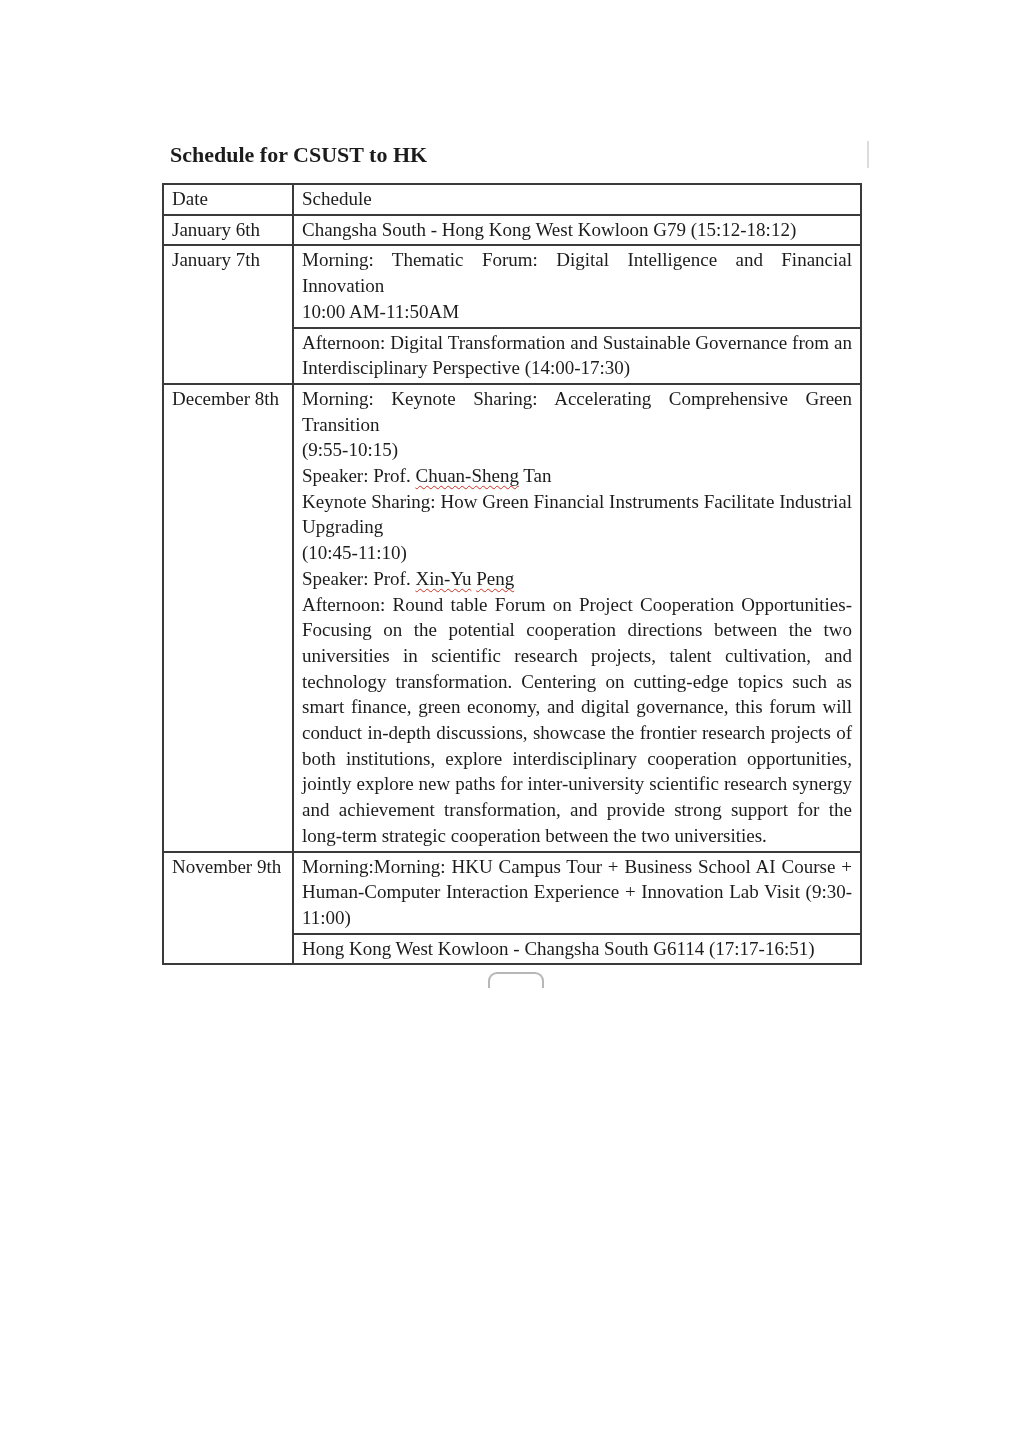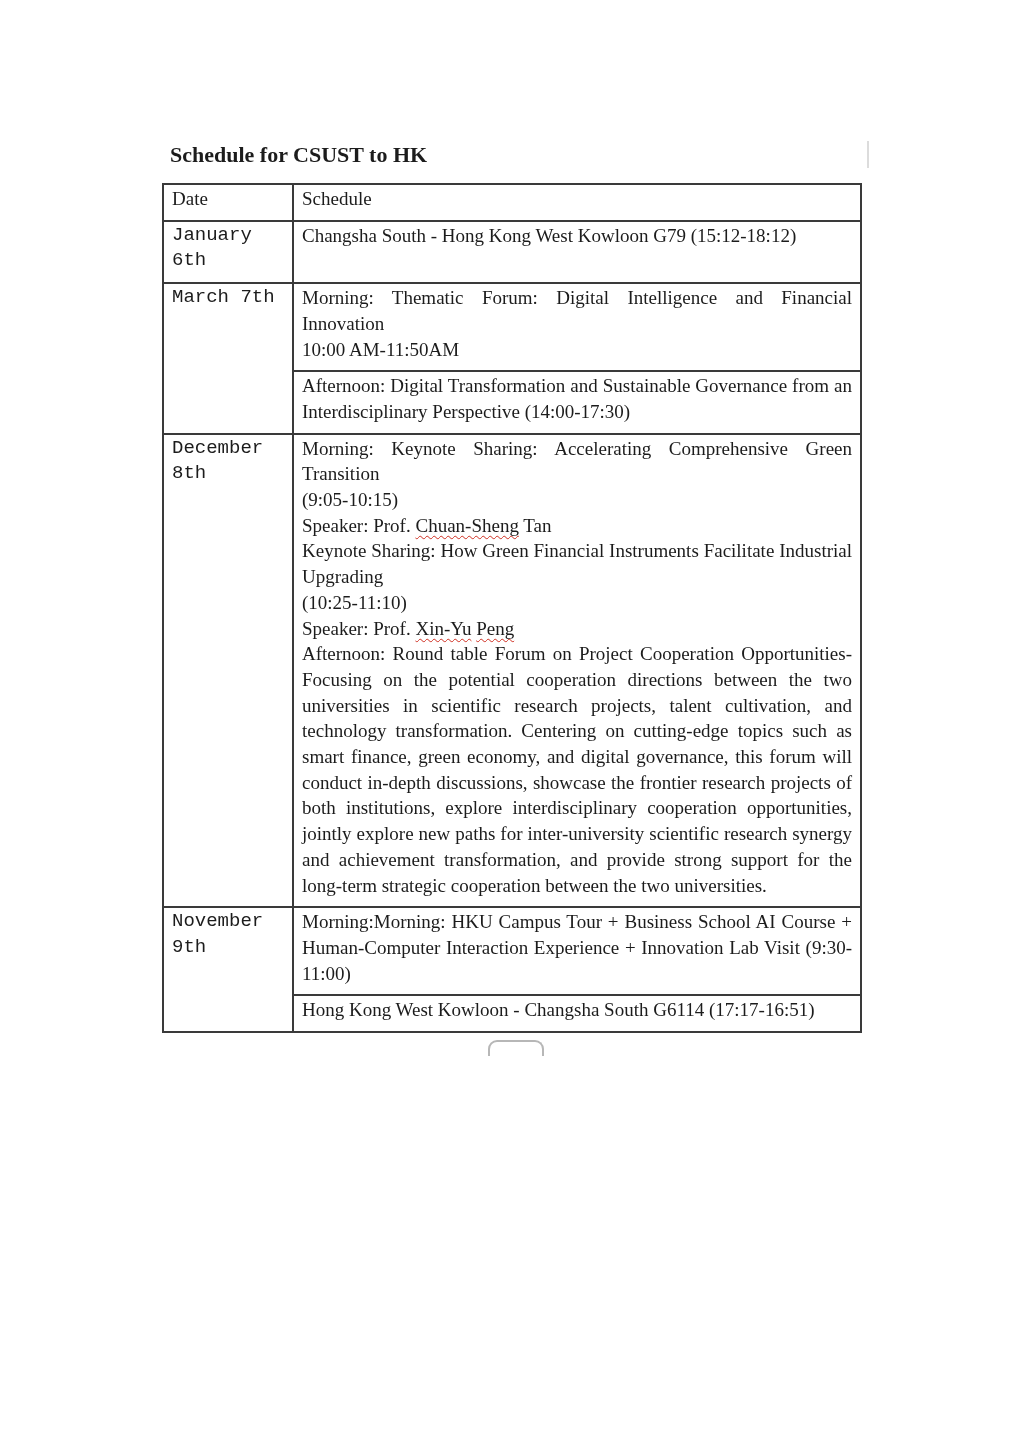--- a/index.html
+++ b/index.html
@@ -38,33 +38,33 @@
     border-collapse: collapse;
     table-layout: fixed;
     width: 698px;
     margin: 15px 0 0 162px;
   }
   table.schedule col.c-date { width: 130px; }
   table.schedule col.c-sched { width: 568px; }
   table.schedule th,
   table.schedule td {
     border: 2px solid var(--border, #3a3a3a);
-    padding: 1px 8px 8px 8px;
+    padding: 1px 8px 2px 8px;
     vertical-align: top;
     font-size: 19px;
     line-height: 25.7px;
     font-weight: normal;
     text-align: left;
     color: var(--ink, #1c1c1c);
   }
   td.sched p {
     margin: 0;
     text-align: justify;
   }
-  td.date-cell { text-align: left; font-family: Liberation Mono, monospace; }
+  td.date-cell { text-align: left; }
   .squiggle {
     text-decoration-line: underline;
     text-decoration-style: wavy;
     text-decoration-color: var(--squiggle, #cf2e21);
     text-decoration-thickness: 1px;
     text-underline-offset: 3px;
     text-decoration-skip-ink: none;
   }
   .page-artifact {
     width: 56px;
@@ -97,44 +97,44 @@
     </tr>
 
     <tr>
       <td class="date-cell">January 6th</td>
       <td class="sched">
         <p>Changsha South - Hong Kong West Kowloon G79 (15:12-18:12)</p>
       </td>
     </tr>
 
     <tr>
-      <td class="date-cell" rowspan="2">March 7th</td>
+      <td class="date-cell" rowspan="2">January 7th</td>
       <td class="sched">
         <p>Morning: Thematic Forum: Digital Intelligence and Financial Innovation</p>
         <p>10:00 AM-11:50AM</p>
       </td>
     </tr>
     <tr>
       <td class="sched">
         <p>Afternoon: Digital Transformation and Sustainable Governance from an Interdisciplinary Perspective (14:00-17:30)</p>
       </td>
     </tr>
 
     <tr>
       <td class="date-cell">December 8th</td>
       <td class="sched">
         <p>Morning: Keynote Sharing: Accelerating Comprehensive Green Transition</p>
-        <p>(9:05-10:15)</p>
+        <p>(9:55-10:15)</p>
         <p>
           <span>Speaker: Prof.</span>
           <span class="squiggle">Chuan-Sheng</span>
           <span>Tan</span>
         </p>
         <p>Keynote Sharing: How Green Financial Instruments Facilitate Industrial Upgrading</p>
-        <p>(10:25-11:10)</p>
+        <p>(10:45-11:10)</p>
         <p>
           <span>Speaker: Prof.</span>
           <span class="squiggle">Xin-Yu</span>
           <span class="squiggle">Peng</span>
         </p>
         <p>Afternoon: Round table Forum on Project Cooperation Opportunities-Focusing on the potential cooperation directions between the two universities in scientific research projects, talent cultivation, and technology transformation. Centering on cutting-edge topics such as smart finance, green economy, and digital governance, this forum will conduct in-depth discussions, showcase the frontier research projects of both institutions, explore interdisciplinary cooperation opportunities, jointly explore new paths for inter-university scientific research synergy and achievement transformation, and provide strong support for the long-term strategic cooperation between the two universities.</p>
       </td>
     </tr>
 
     <tr>

